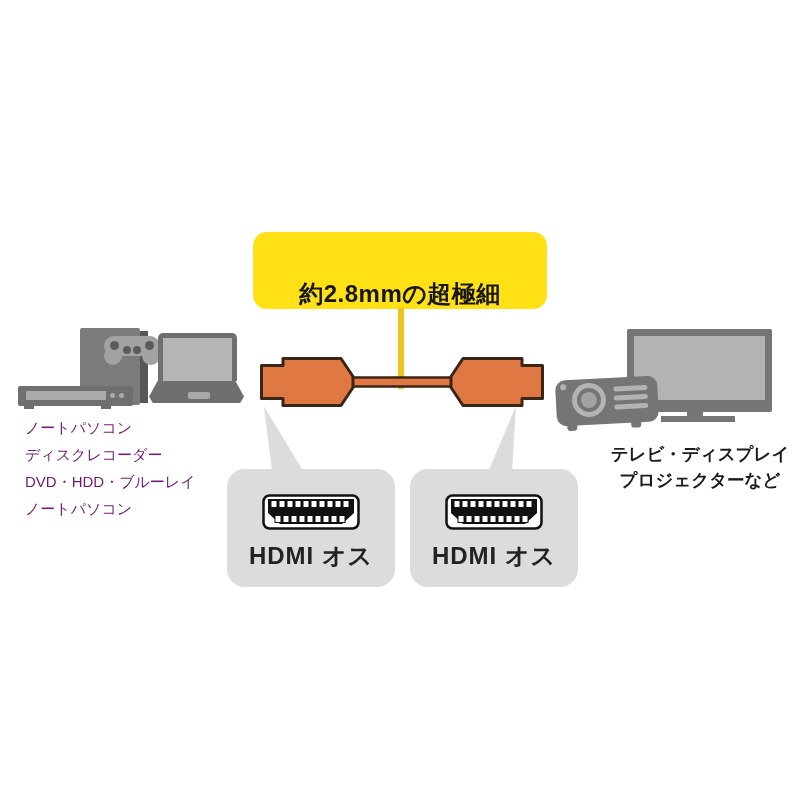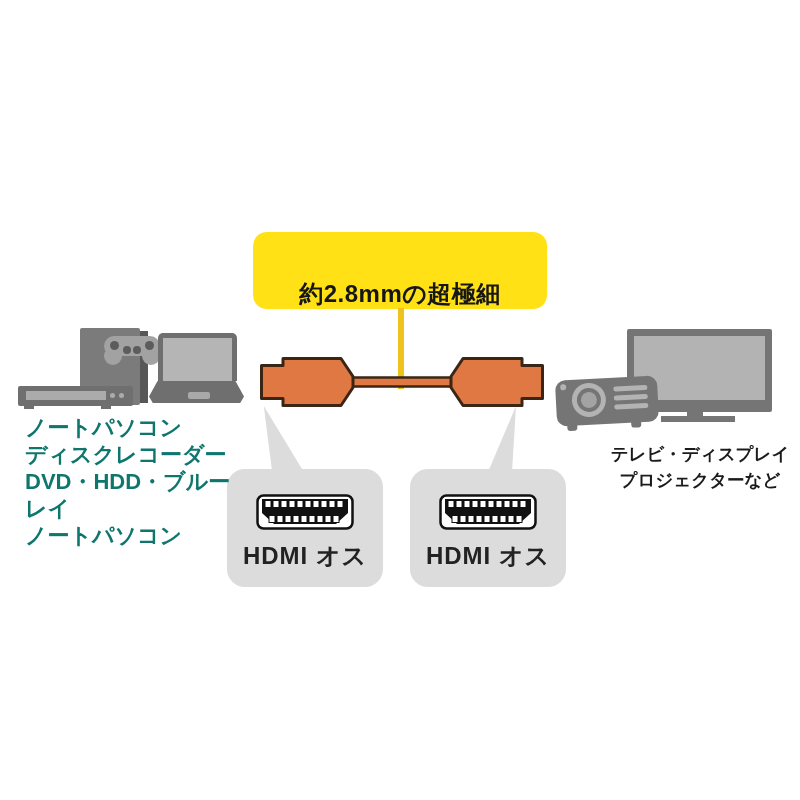--- a/index.html
+++ b/index.html
@@ -16,36 +16,36 @@
     display:flex; flex-direction:column; align-items:center; justify-content:flex-end;
     color:#161616; text-align:center;
   }
   .banner-line1 { font-size:24px; font-weight:700; line-height:1.2; letter-spacing:.5px; }
   .banner-line2 { font-size:26px; font-weight:900; line-height:1.2; letter-spacing:.5px; }
 
   .pointer-line { position:absolute; left:398px; top:308px; width:6px; height:81px; background:#eec31c; }
 
   
   .bubble {
-    position:absolute; top:469px; width:156px; height:118px;
+    position:absolute; top:469px; width:168px; height:118px;
     background:#dcdcdc; border-radius:18px;
     display:flex; flex-direction:column; align-items:center;
   }
   .bubble-left  { left:227px; }
   .bubble-right { left:410px; }
   .bubble svg { margin-top:25px; }
   .bubble-label { margin-top:10px; font-size:24px; font-weight:600; color:#222; letter-spacing:1px; }
   .tail { position:absolute; background:#dcdcdc; }
   .tail-left  { left:256px; top:404px; width:52px; height:68px; clip-path:polygon(15% 3%, 92% 100%, 31% 100%); }
   .tail-right { left:482px; top:404px; width:40px; height:68px; clip-path:polygon(85% 3%, 75% 100%, 15% 100%); }
 
   
   .caption-left {
     position:absolute; left:25px; top:414px; width:215px;
-    font-size:22px; font-weight:700; line-height:27px; color:#0f766e;
+    font-size:15px; font-weight:400; line-height:27px; color:#701a75;
   }
   .caption-right {
     position:absolute; left:600px; top:442px; width:200px; text-align:center;
     font-size:17.5px; font-weight:700; line-height:26px; color:#1b1b1b;font-family:Liberation Mono, monospace;
   }
 
   
   .console-body { left:80px; top:328px; width:60px; height:77px; background:#7b7b7b; border-radius:2px; }
   .console-fin  { left:140px; top:331px; width:8px; height:72px; background:#575757; }
   .controller   { left:104px; top:336px; width:56px; height:30px; }

